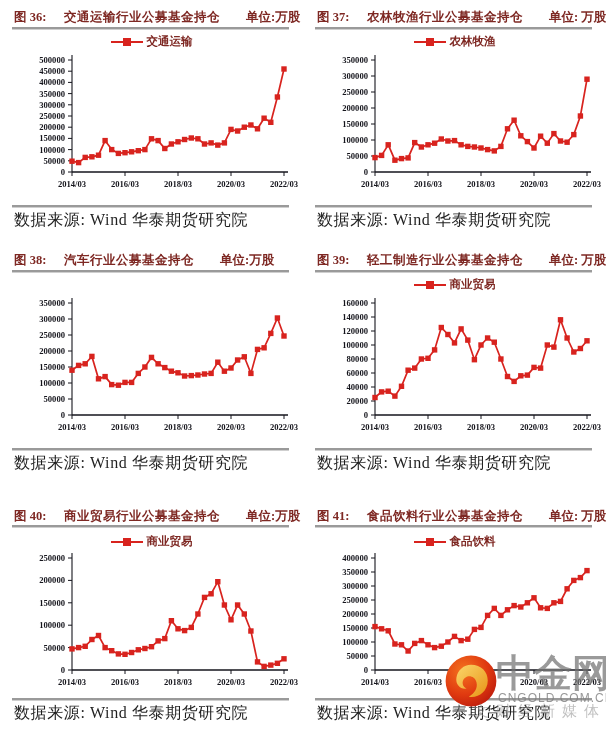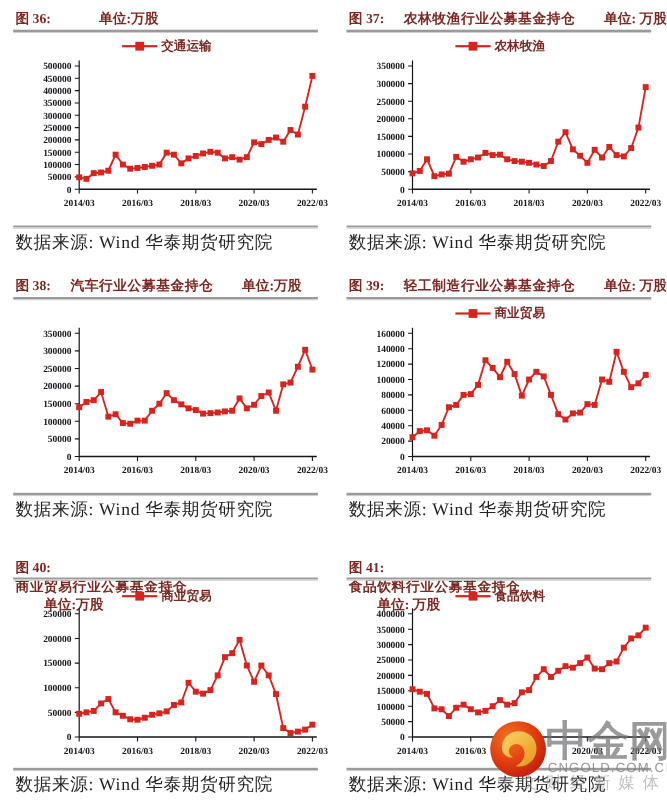--- a/index.html
+++ b/index.html
@@ -28,21 +28,21 @@
   .lmark::after{content:"";position:absolute;left:12px;top:0;width:8px;height:8px;background:var(--line,#d8231e);}
   .chart{position:absolute;left:0;top:52px;width:303px;height:140px;}
   .chart text{font-family:"Liberation Serif",serif;font-weight:bold;font-size:8.6px;fill:var(--axis,#15151c);}
   .chart text.ylab{text-anchor:end;}
   .chart text.xlab{text-anchor:middle;}
   .src{
     position:absolute;left:14px;top:210px;font-size:16px;color:var(--srctxt,#1f1f1f);
     letter-spacing:0.6px;
   }
   
-  .row3 .phead{top:22px;flex-direction:column;}
+  .row3 .phead{top:22px;}
   .row3 .sep-top{top:39px;}
   .row3 .legend{top:48px;}
   .row3 .chart{top:64px;}
   .row3 .sep-bot{top:212px;}
   .row3 .src{top:217px;}
   
   .watermark{position:absolute;left:0;top:0;width:606px;height:554px;pointer-events:none;text-decoration:underline;}
   .wm-logo{position:absolute;left:444px;top:654px;width:54px;height:54px;}
   .wm-title{
     position:absolute;left:496px;top:648px;font-family:"Liberation Sans",sans-serif;
@@ -58,20 +58,21 @@
   }
 </style>
 </head>
 <body>
 
 <div class="page" style="--line: #d8231e; --heading: #7e2823; --axis: #15151c; --srctxt: #1f1f1f;">
 
   <section class="panel" style="left:0;top:0">
     <div class="phead">
       <span class="figlab">图 36:</span>
+      <span class="ptitle">交通运输行业公募基金持仓</span>
       <span class="punit">单位:万股</span>
     </div>
     <div class="sep sep-top"></div>
     <div class="legend">
       <span class="lmark"></span>
       <span class="ltext">交通运输</span>
     </div>
     <svg class="chart" viewBox="0 0 303 140">
         <line x1="72" y1="3" x2="72" y2="120" stroke="#15151c" stroke-width="1.1"></line>
         <line x1="72" y1="120" x2="288" y2="120" stroke="#15151c" stroke-width="1.3"></line>

